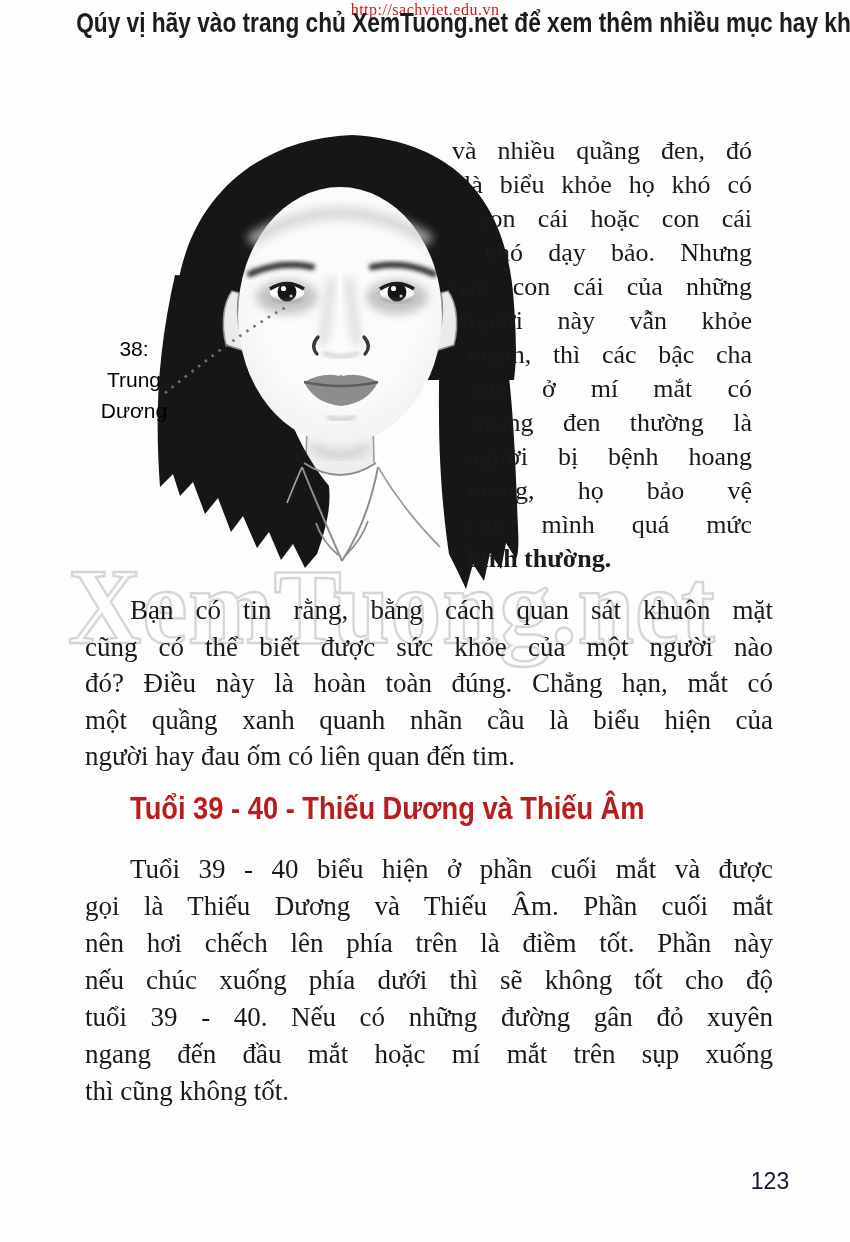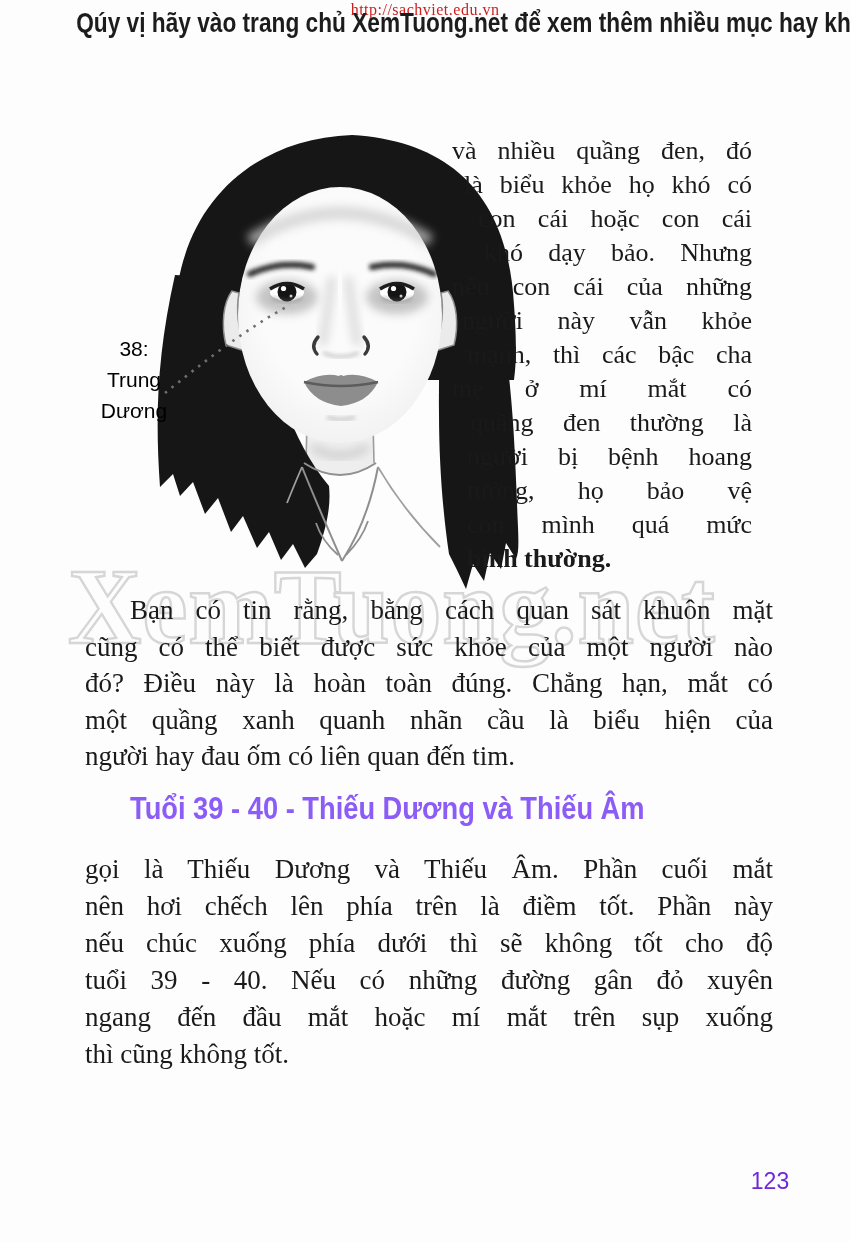--- a/index.html
+++ b/index.html
@@ -40,41 +40,41 @@
   
   .rcol{position:absolute;left:452px;top:134px;width:300px;z-index:1;
         font-size:26px;line-height:34px;}
   .rcol .ln{text-align:justify;text-align-last:justify;}
   .rcol .ln.last{text-align-last:left;font-weight:bold;}
   .rcol .ln:nth-child(2){margin-left:12px;}
   .rcol .ln:nth-child(3){margin-left:26px;}
   .rcol .ln:nth-child(4){margin-left:32px;}
   .rcol .ln:nth-child(6){margin-left:10px;}
   .rcol .ln:nth-child(7){margin-left:15px;}
-  .rcol .ln:nth-child(8){margin-left:0;}
+  .rcol .ln:nth-child(8){margin-left:23px;}
   .rcol .ln:nth-child(9){margin-left:18px;}
   .rcol .ln:nth-child(10){margin-left:15px;}
   .rcol .ln:nth-child(11){margin-left:15px;}
   .rcol .ln:nth-child(12){margin-left:15px;}
   .rcol .ln:nth-child(13){margin-left:15px;}
   .para{position:absolute;left:85px;width:688px;z-index:1;font-size:27px;}
   .para .ln{text-align:justify;text-align-last:justify;}
   .para .ln.first{padding-left:45px;}
   .para .ln.last{text-align-last:left;}
   .para1{top:592px;line-height:36.6px;}
   .para2{top:851px;line-height:37px;}
   .sec-head{
     position:absolute;left:130px;top:791px;z-index:1;
-    font-family:"Liberation Sans", sans-serif;font-weight:bold;font-size:31px;color:#8b5cf6;
+    font-family:"Liberation Sans", sans-serif;font-weight:bold;font-size:31px;color:#b91c1c;
     white-space:nowrap;
   }
   .sec-head .squeeze{display:inline-block;transform:scaleX(.88);transform-origin:left;}
   .page-num{
     position:absolute;left:740px;top:1168px;width:60px;text-align:center;z-index:1;
-    font-family:"Liberation Sans", sans-serif;font-size:23px;color:#6d28d9;
+    font-family:"Liberation Sans", sans-serif;font-size:23px;color:#0f172a;
   }
 </style>
 </head>
 <body>
 
 <div class="hdr-url" style="color: rgb(207, 29, 29);">http://sachviet.edu.vn</div>
 <div class="hdr-banner">
   <span class="squeeze">Qúy vị hãy vào trang chủ XemTuong.net để xem thêm nhiều mục hay khác</span>
 </div>
 
@@ -192,20 +192,21 @@
   <div class="ln">đó? Điều này là hoàn toàn đúng. Chẳng hạn, mắt có</div>
   <div class="ln">một quầng xanh quanh nhãn cầu là biểu hiện của</div>
   <div class="ln last">người hay đau ốm có liên quan đến tim.</div>
 </div>
 
 <div class="sec-head">
   <span class="squeeze">Tuổi 39 - 40 - Thiếu Dương và Thiếu Âm</span>
 </div>
 
 <div class="para para2">
+  <div class="ln first">Tuổi 39 - 40 biểu hiện ở phần cuối mắt và được</div>
   <div class="ln">gọi là Thiếu Dương và Thiếu Âm. Phần cuối mắt</div>
   <div class="ln">nên hơi chếch lên phía trên là điềm tốt. Phần này</div>
   <div class="ln">nếu chúc xuống phía dưới thì sẽ không tốt cho độ</div>
   <div class="ln">tuổi 39 - 40. Nếu có những đường gân đỏ xuyên</div>
   <div class="ln">ngang đến đầu mắt hoặc mí mắt trên sụp xuống</div>
   <div class="ln last">thì cũng không tốt.</div>
 </div>
 
 <div class="page-num">123</div>
 

